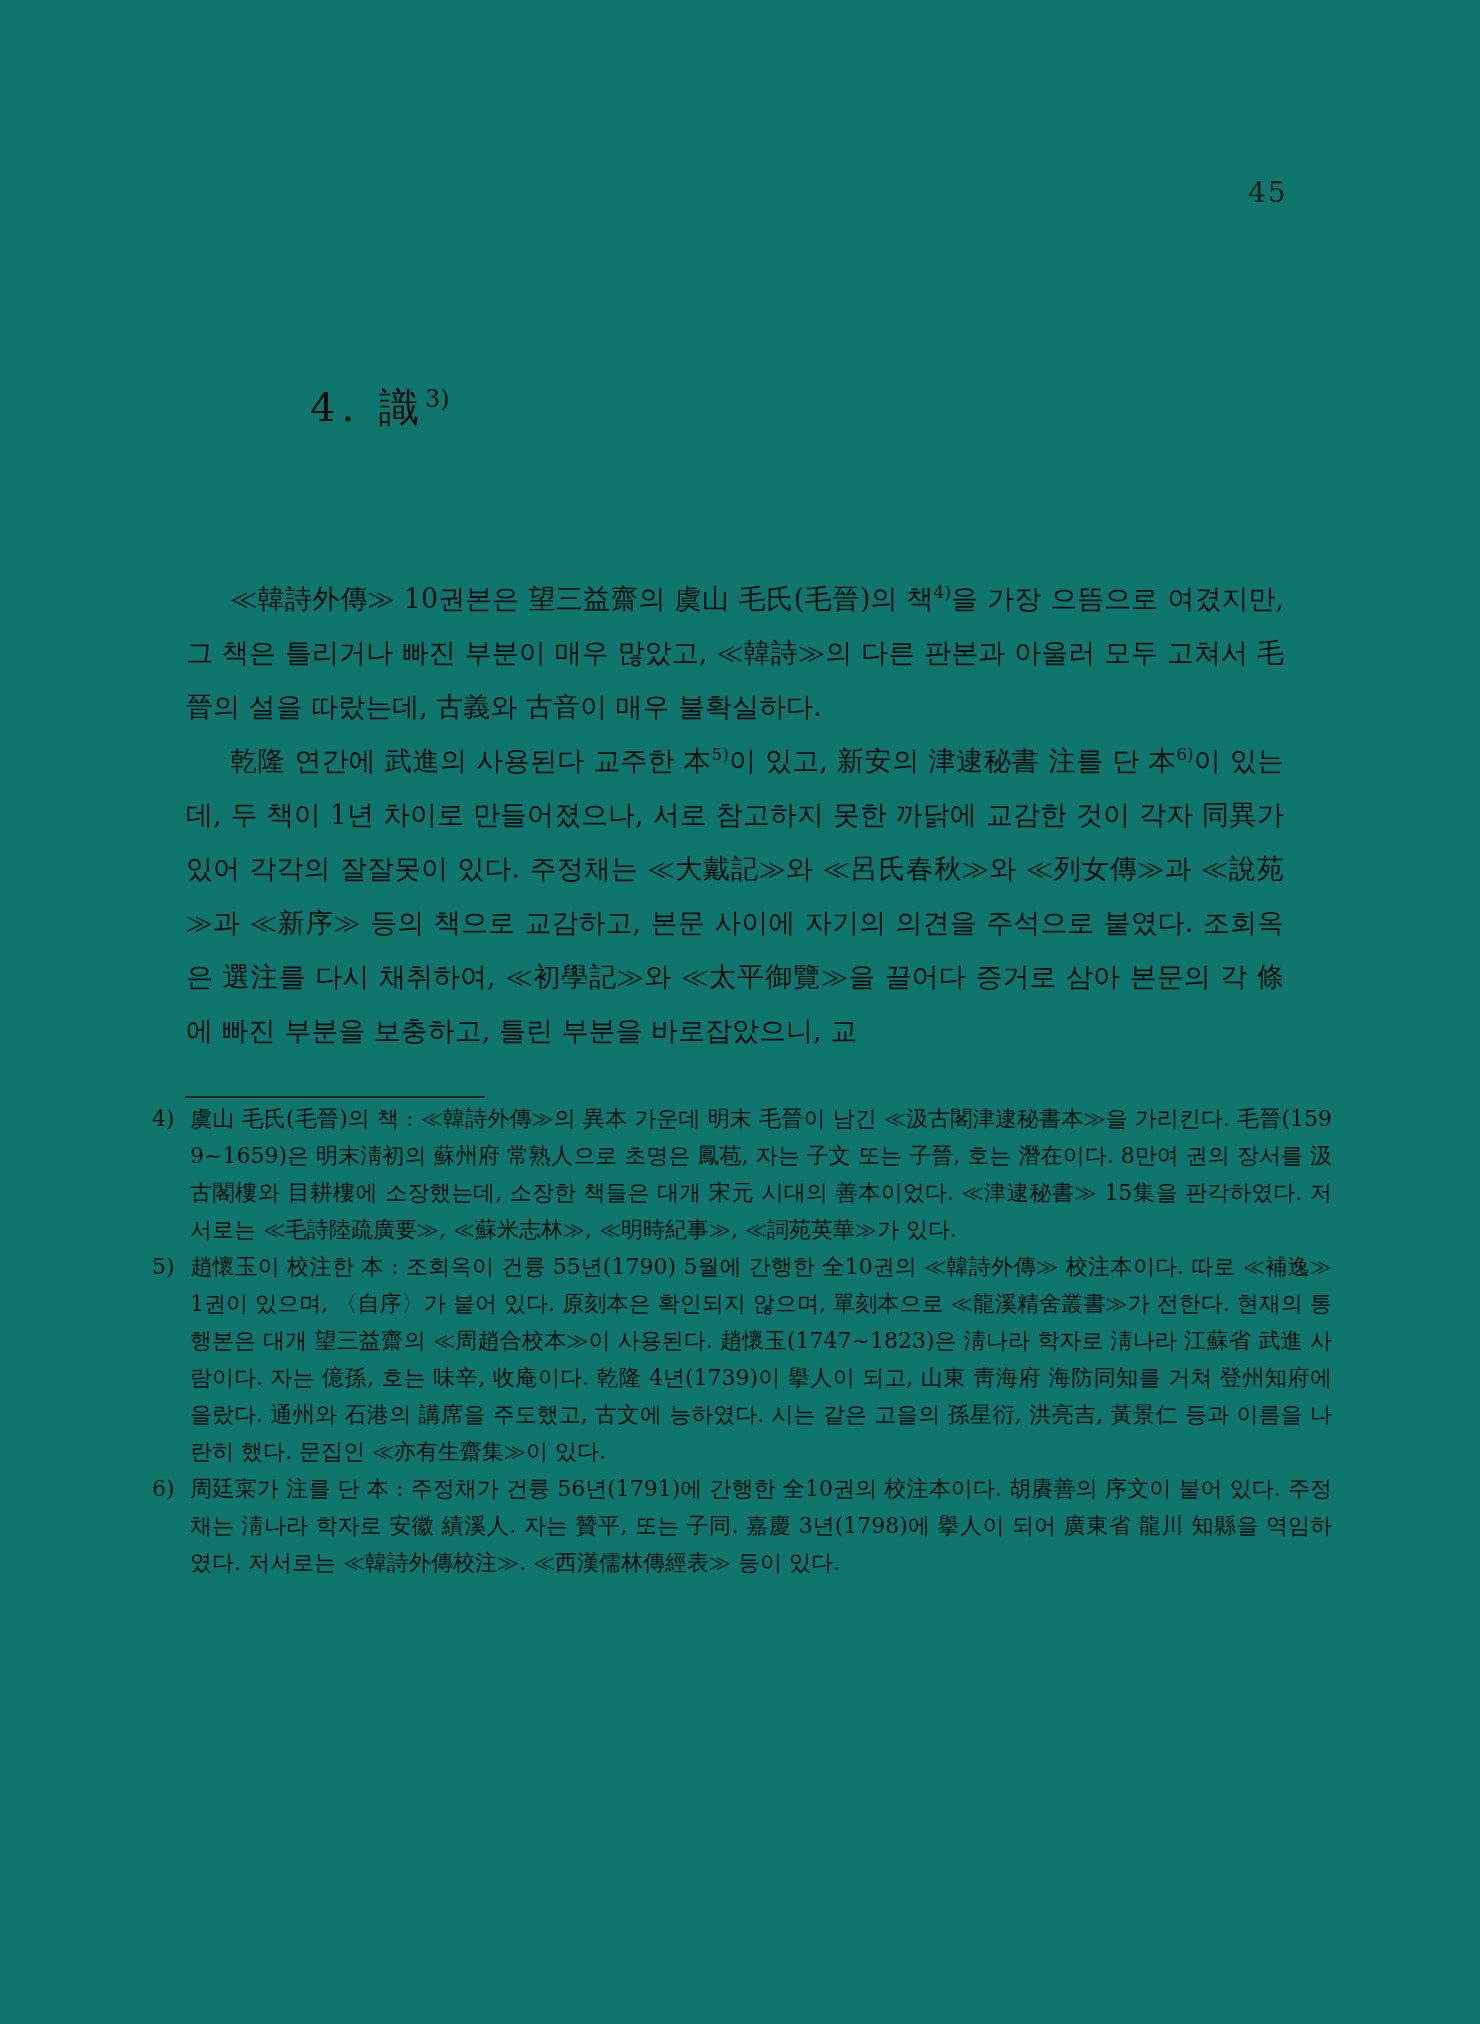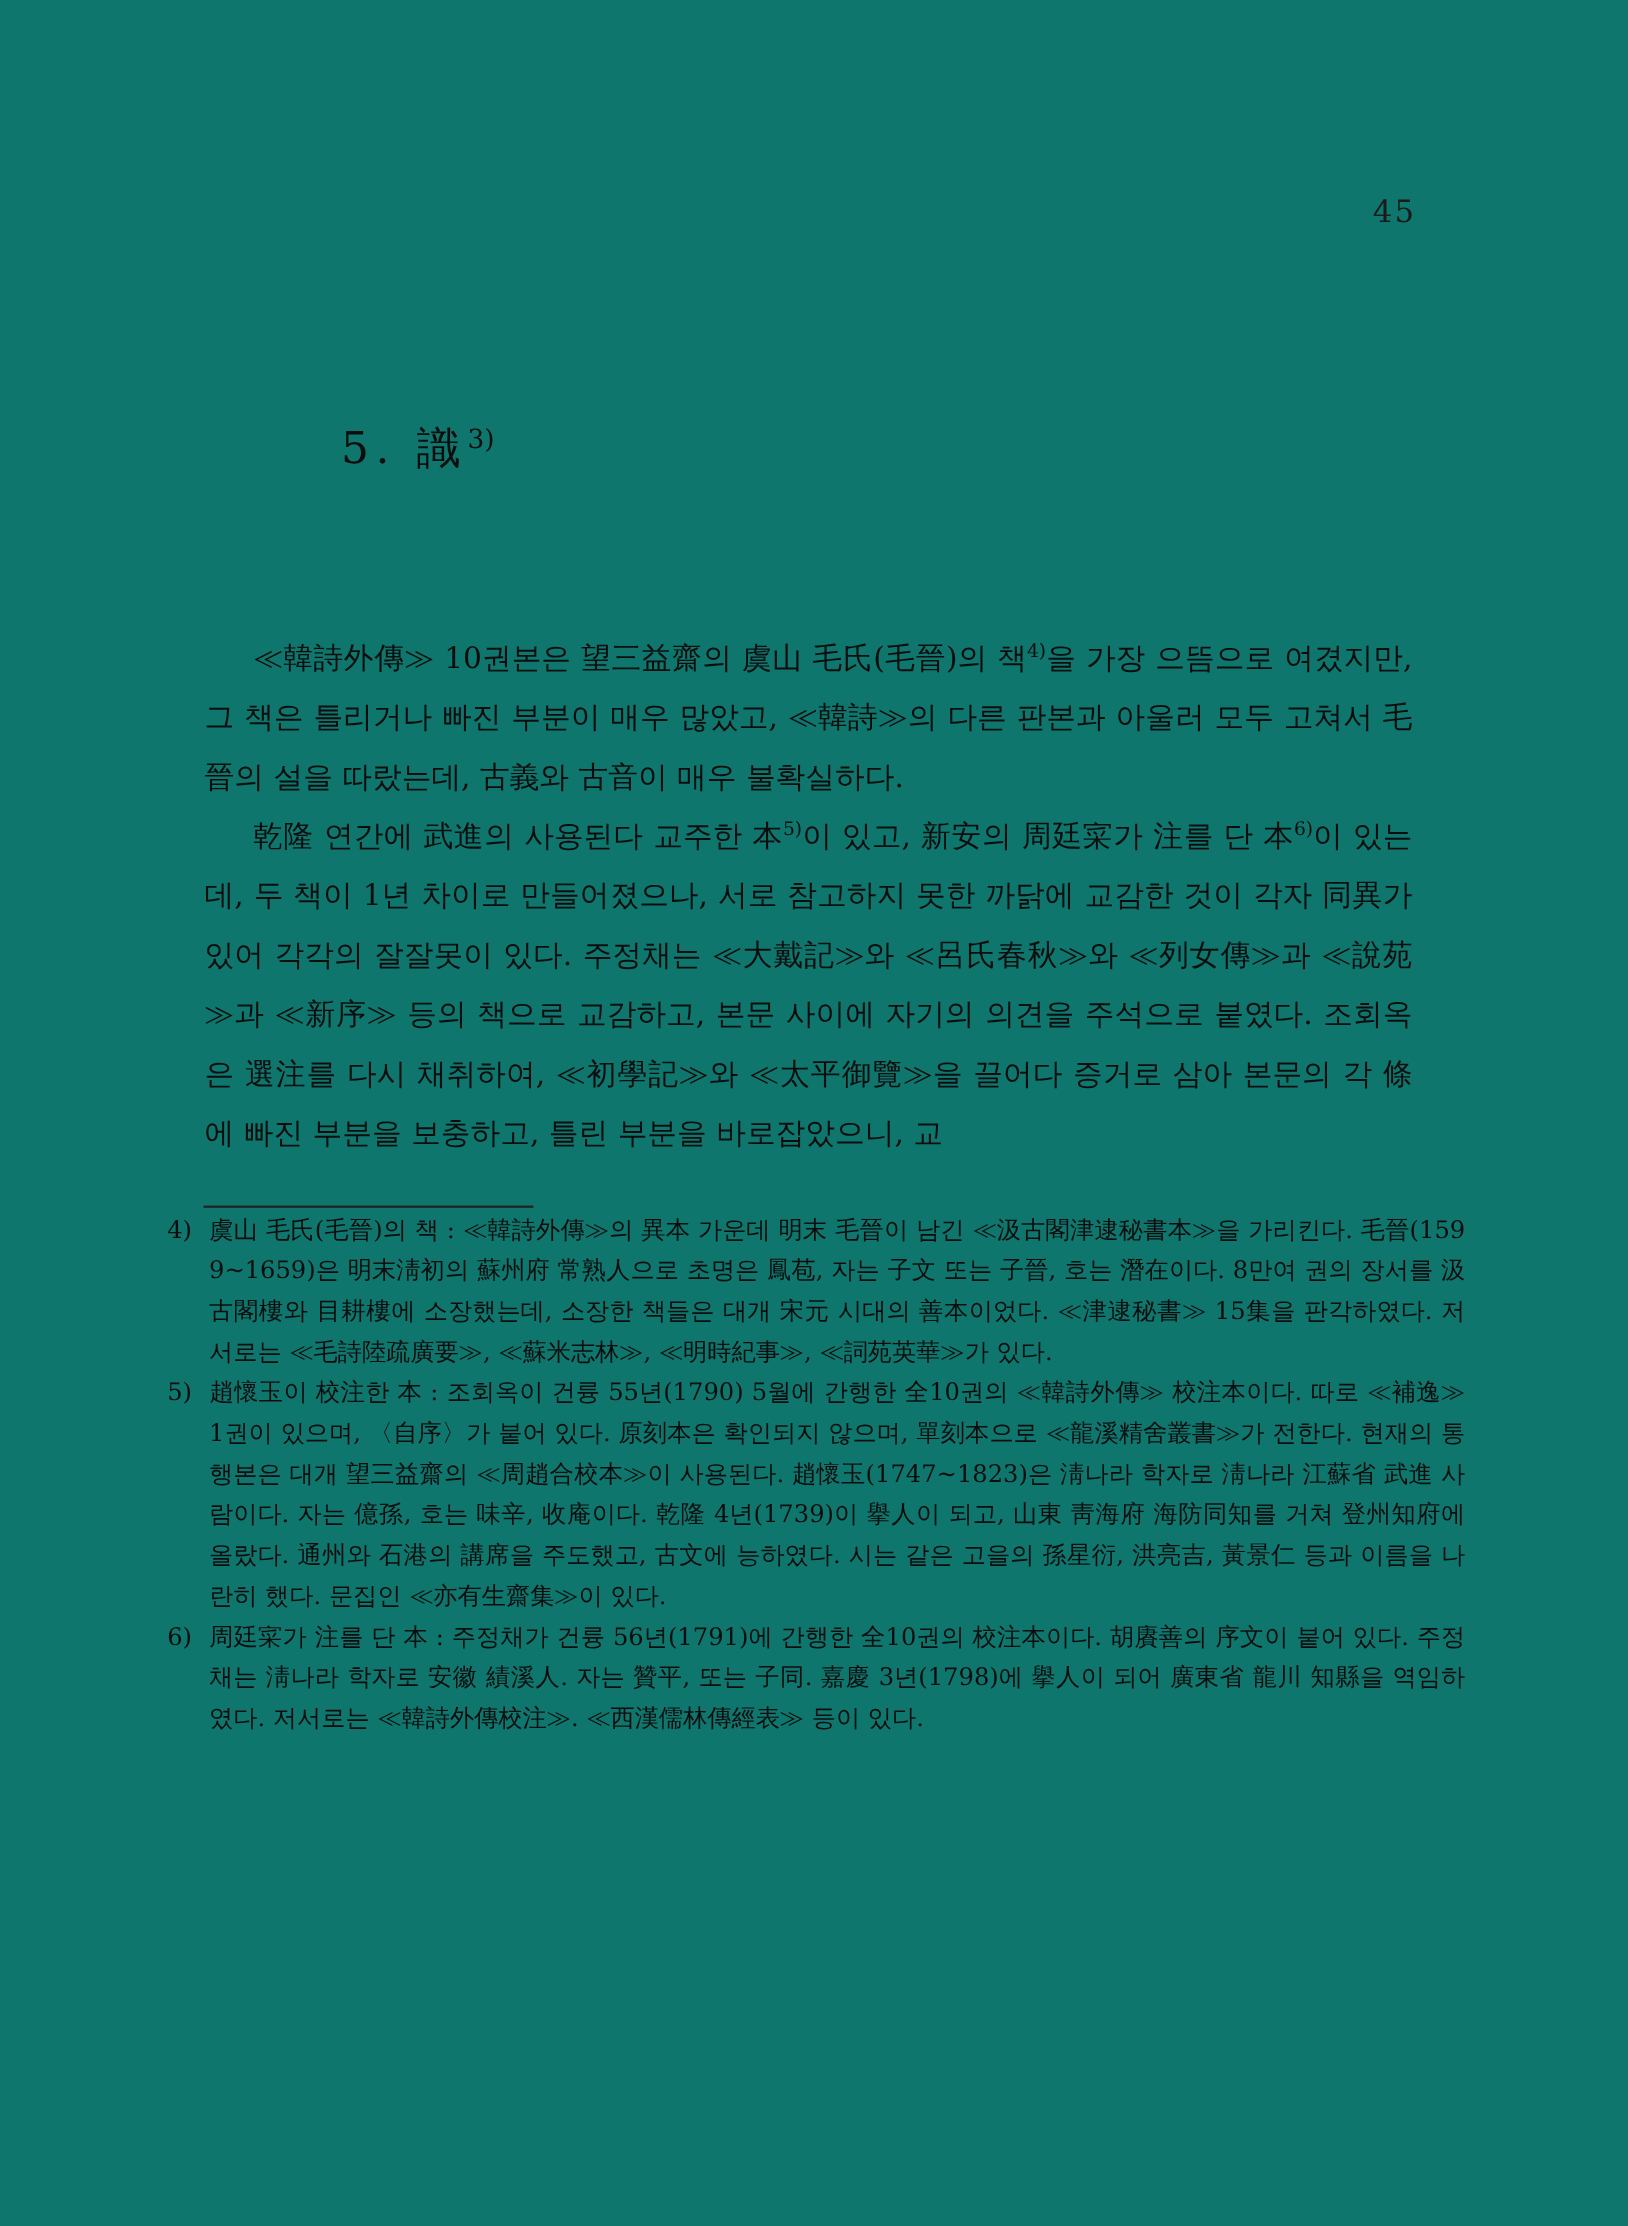--- a/index.html
+++ b/index.html
@@ -99,25 +99,25 @@
     text-indent: 0;
   }
 </style>
 </head>
 <body>
 
 <div class="page">
 
   <span class="page-number">45</span>
 
-  <h1 class="section-heading"><span>5. 識</span><sup>3)</sup></h1>
+  <h1 class="section-heading"><span>4. 識</span><sup>3)</sup></h1>
 
   <div class="body-text">
     <p><span>≪韓詩外傳≫ 10권본은 望三益齋의 虞山 毛氏(毛晉)의 책</span><sup>4)</sup><span>을 가장 으뜸으로 여겼지만, 그 책은 틀리거나 빠진 부분이 매우 많았고, ≪韓詩≫의 다른 판본과 아울러 모두 고쳐서 毛晉의 설을 따랐는데, 古義와 古音이 매우 불확실하다.</span></p>
-    <p><span>乾隆 연간에 武進의 사용된다 교주한 本</span><sup>5)</sup><span>이 있고, 新安의 周廷寀가 注를 단 本</span><sup>6)</sup><span>이 있는데, 두 책이 1년 차이로 만들어졌으나, 서로 참고하지 못한 까닭에 교감한 것이 각자 同異가 있어 각각의 잘잘못이 있다. 주정채는 ≪大戴記≫와 ≪呂氏春秋≫와 ≪列女傳≫과 ≪說苑≫과 ≪新序≫ 등의 책으로 교감하고, 본문 사이에 자기의 의견을 주석으로 붙였다. 조회옥은 選注를 다시 채취하여, ≪初學記≫와 ≪太平御覽≫을 끌어다 증거로 삼아 본문의 각 條에 빠진 부분을 보충하고, 틀린 부분을 바로잡았으니, 교</span></p>
+    <p><span>乾隆 연간에 武進의 사용된다 교주한 本</span><sup>5)</sup><span>이 있고, 新安의 津逮秘書 注를 단 本</span><sup>6)</sup><span>이 있는데, 두 책이 1년 차이로 만들어졌으나, 서로 참고하지 못한 까닭에 교감한 것이 각자 同異가 있어 각각의 잘잘못이 있다. 주정채는 ≪大戴記≫와 ≪呂氏春秋≫와 ≪列女傳≫과 ≪說苑≫과 ≪新序≫ 등의 책으로 교감하고, 본문 사이에 자기의 의견을 주석으로 붙였다. 조회옥은 選注를 다시 채취하여, ≪初學記≫와 ≪太平御覽≫을 끌어다 증거로 삼아 본문의 각 條에 빠진 부분을 보충하고, 틀린 부분을 바로잡았으니, 교</span></p>
   </div>
 
   <hr class="footnote-separator">
 
   <div class="footnotes">
     <ol>
       <li><span class="fn-marker">4)</span><span>虞山 毛氏(毛晉)의 책 : ≪韓詩外傳≫의 異本 가운데 明末 毛晉이 남긴 ≪汲古閣津逮秘書本≫을 가리킨다. 毛晉(1599~1659)은 明末淸初의 蘇州府 常熟人으로 초명은 鳳苞, 자는 子文 또는 子晉, 호는 潛在이다. 8만여 권의 장서를 汲古閣樓와 目耕樓에 소장했는데, 소장한 책들은 대개 宋元 시대의 善本이었다. ≪津逮秘書≫ 15集을 판각하였다. 저서로는 ≪毛詩陸疏廣要≫, ≪蘇米志林≫, ≪明時紀事≫, ≪詞苑英華≫가 있다.</span></li>
       <li><span class="fn-marker">5)</span><span>趙懷玉이 校注한 本 : 조회옥이 건륭 55년(1790) 5월에 간행한 全10권의 ≪韓詩外傳≫ 校注本이다. 따로 ≪補逸≫ 1권이 있으며, 〈自序〉가 붙어 있다. 原刻本은 확인되지 않으며, 單刻本으로 ≪龍溪精舍叢書≫가 전한다. 현재의 통행본은 대개 望三益齋의 ≪周趙合校本≫이 사용된다. 趙懷玉(1747~1823)은 淸나라 학자로 淸나라 江蘇省 武進 사람이다. 자는 億孫, 호는 味辛, 收庵이다. 乾隆 4년(1739)이 擧人이 되고, 山東 靑海府 海防同知를 거쳐 登州知府에 올랐다. 通州와 石港의 講席을 주도했고, 古文에 능하였다. 시는 같은 고을의 孫星衍, 洪亮吉, 黃景仁 등과 이름을 나란히 했다. 문집인 ≪亦有生齋集≫이 있다.</span></li>
       <li><span class="fn-marker">6)</span><span>周廷寀가 注를 단 本 : 주정채가 건륭 56년(1791)에 간행한 全10권의 校注本이다. 胡賡善의 序文이 붙어 있다. 주정채는 淸나라 학자로 安徽 績溪人. 자는 贊平, 또는 子同. 嘉慶 3년(1798)에 擧人이 되어 廣東省 龍川 知縣을 역임하였다. 저서로는 ≪韓詩外傳校注≫. ≪西漢儒林傳經表≫ 등이 있다.</span></li>
     </ol>

